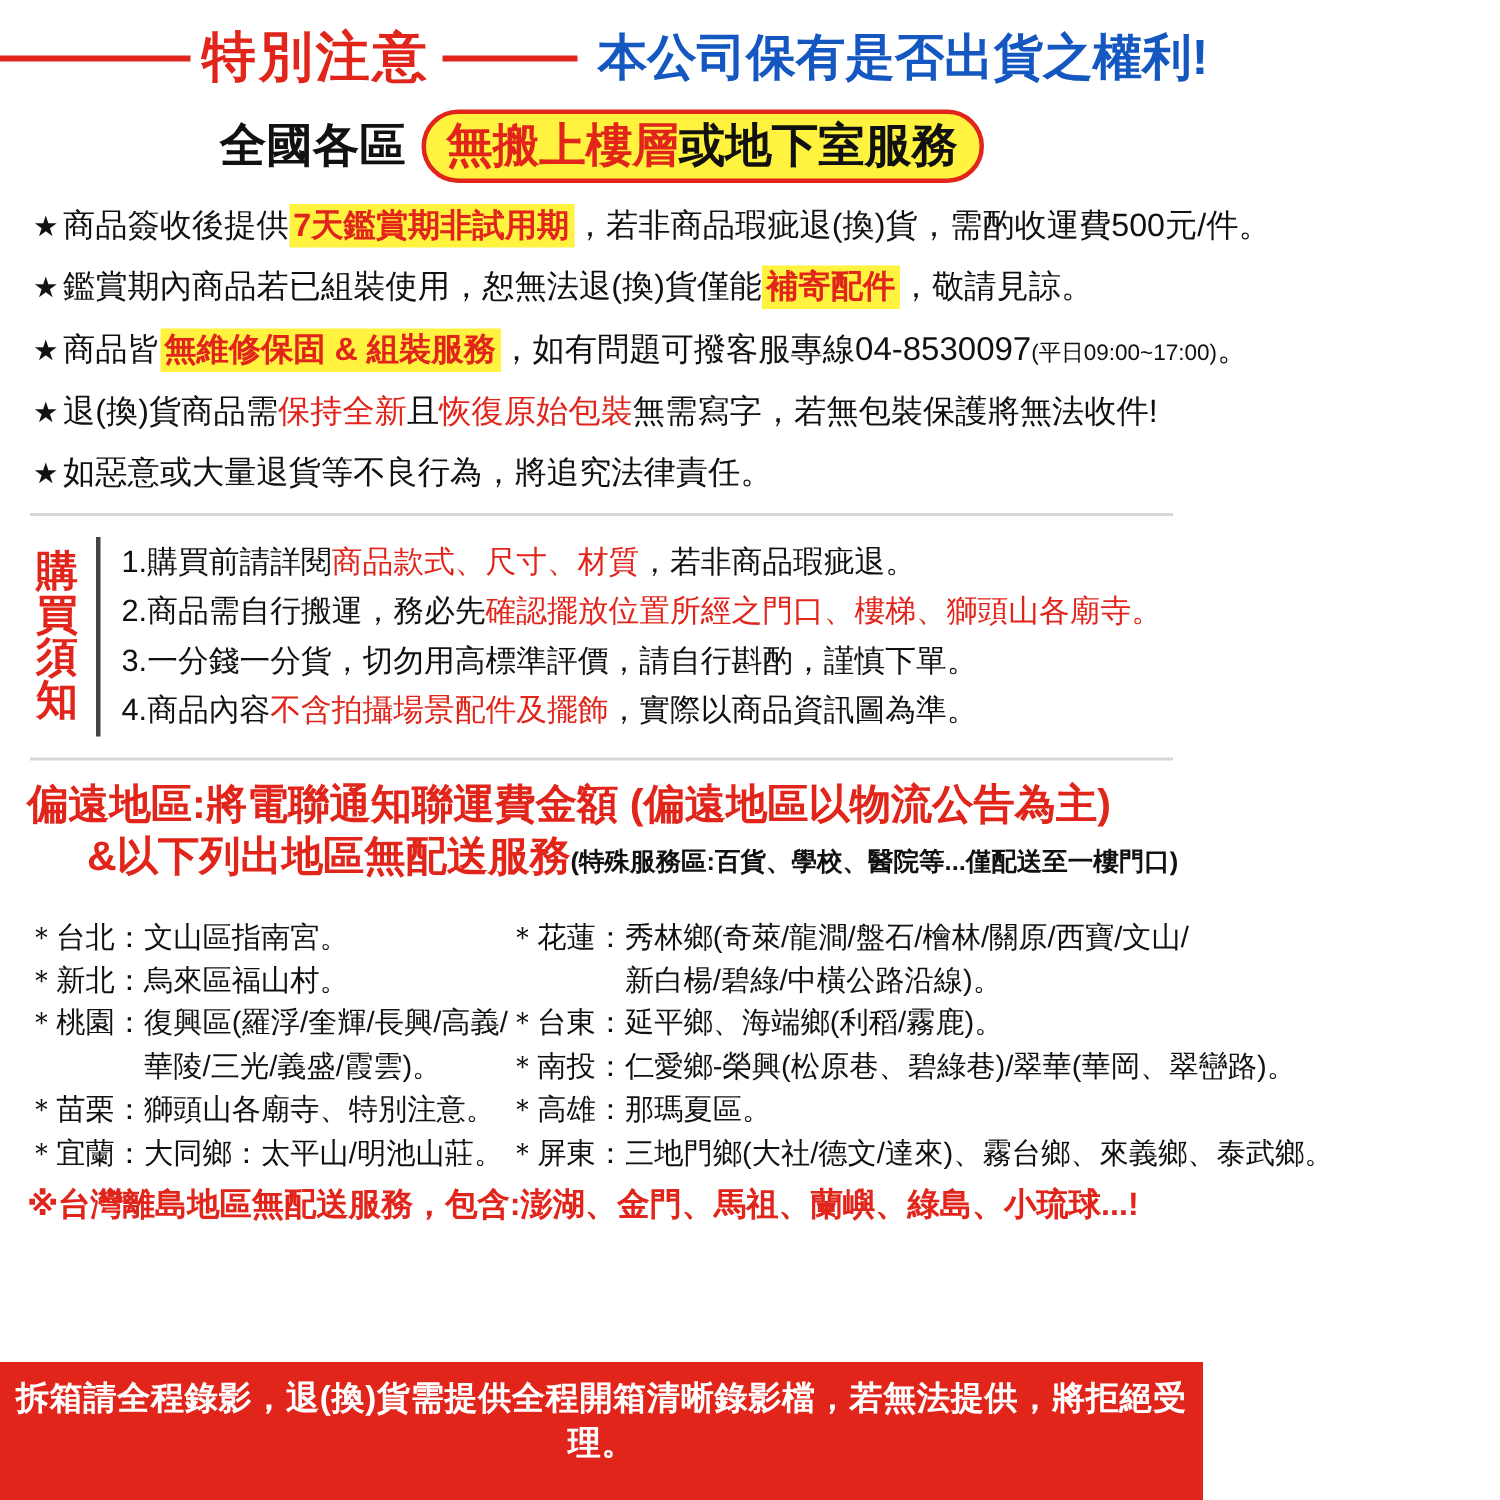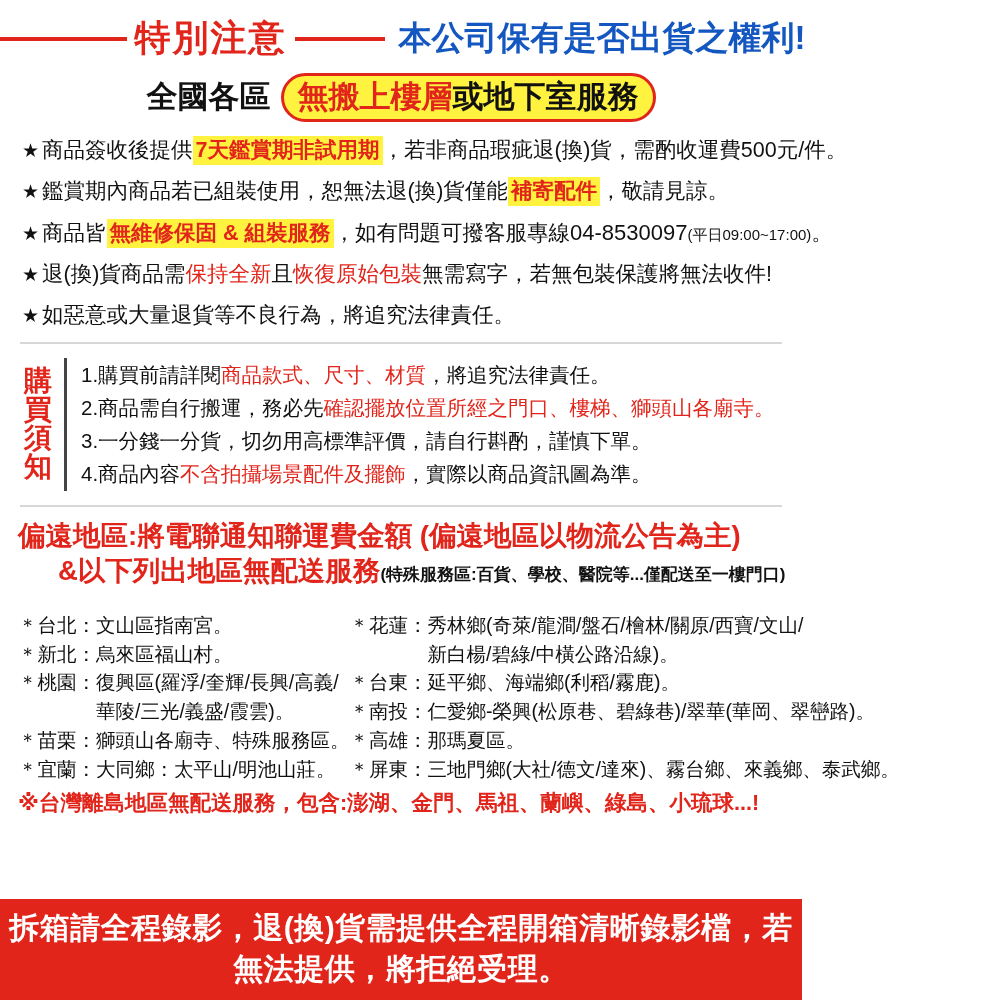--- a/index.html
+++ b/index.html
@@ -80,21 +80,21 @@
   .col{flex:1;}
   .col .row{font-size:19.5px;line-height:1.48;white-space:nowrap;}
   .island{
     color:#e1251b;font-weight:bold;font-size:21.5px;margin-top:4px;white-space:nowrap;
   }
 
   
   .footer{
     position:absolute;left:0;right:0;bottom:0;
     background:#e1251b;color:#ffffff;font-weight:bold;
-    font-size:30px;text-align:center;padding:9px 0 10px 0;
+    font-size:22px;text-align:center;padding:9px 0 23px 0;
     letter-spacing:0.5px;
   }
 </style>
 </head>
 <body>
 
 <div class="page">
 
   <div class="top-row">
     <div class="rule l"></div>
@@ -147,39 +147,39 @@
   <div class="hr"></div>
 
   <div class="notice">
     <div class="notice-title">
         <div>購</div>
         <div>買</div>
         <div>須</div>
         <div>知</div>
       </div>
     <div class="notice-list">
-        <div class="li"><span>1.購買前請詳閱</span><span class="rd">商品款式、尺寸、材質</span><span>，將追究法律責任。</span></div>
+        <div class="li"><span>1.購買前請詳閱</span><span class="rd">商品款式、尺寸、材質</span><span>，若非商品瑕疵退。</span></div>
         <div class="li"><span>2.商品需自行搬運，務必先</span><span class="rd">確認擺放位置所經之門口、樓梯、獅頭山各廟寺。</span></div>
         <div class="li"><span>3.一分錢一分貨，切勿用高標準評價，請自行斟酌，謹慎下單。</span></div>
         <div class="li"><span>4.商品內容</span><span class="rd">不含拍攝場景配件及擺飾</span><span>，實際以商品資訊圖為準。</span></div>
       </div>
   </div>
 
   <div class="hr" style="margin-top:14px;"></div>
 
   <div class="remote">
     <div class="remote-h1">偏遠地區:將電聯通知聯運費金額 (偏遠地區以物流公告為主)</div>
     <div class="remote-h2"><span class="rd">&amp;以下列出地區無配送服務</span><span class="sub">(特殊服務區:百貨、學校、醫院等...僅配送至一樓門口)</span></div>
     <div class="cols">
       <div class="col">
           <div class="row">＊台北：文山區指南宮。</div>
           <div class="row">＊新北：烏來區福山村。</div>
           <div class="row">＊桃園：復興區(羅浮/奎輝/長興/高義/</div>
           <div class="row">　　　　華陵/三光/義盛/霞雲)。</div>
-          <div class="row">＊苗栗：獅頭山各廟寺、特殊服務區。</div>
+          <div class="row">＊苗栗：獅頭山各廟寺、特別注意。</div>
           <div class="row">＊宜蘭：大同鄉：太平山/明池山莊。</div>
         </div>
       <div class="col">
           <div class="row">＊花蓮：秀林鄉(奇萊/龍澗/盤石/檜林/關原/西寶/文山/</div>
           <div class="row">　　　　新白楊/碧綠/中橫公路沿線)。</div>
           <div class="row">＊台東：延平鄉、海端鄉(利稻/霧鹿)。</div>
           <div class="row">＊南投：仁愛鄉-榮興(松原巷、碧綠巷)/翠華(華岡、翠巒路)。</div>
           <div class="row">＊高雄：那瑪夏區。</div>
           <div class="row">＊屏東：三地門鄉(大社/德文/達來)、霧台鄉、來義鄉、泰武鄉。</div>
         </div>

